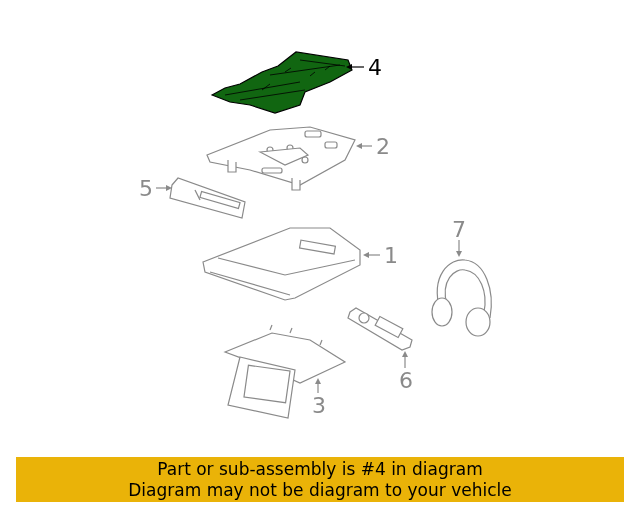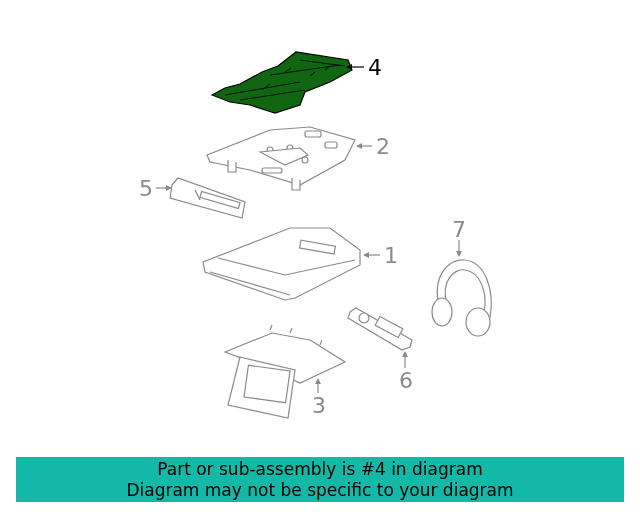--- a/index.html
+++ b/index.html
@@ -1,20 +1,20 @@
 <!DOCTYPE html>
 <html><head>
 <meta charset="utf-8">
 <style>
   html,body{margin:0;padding:0;background:#fff;}
   body{width:640px;height:512px;position:relative;overflow:hidden;font-family:"DejaVu Sans",sans-serif;}
   #diagram{position:absolute;left:0;top:0;width:640px;height:512px;}
   .callout{position:absolute;font-size:22px;color:#8a8a8a;line-height:1;}
   .callout.active{color:#000;}
-  #banner{position:absolute;left:16px;top:457px;width:608px;height:45px;background:#14b8a6;color:#000;text-align:center;font-size:17px;line-height:21px;padding-top:2px;box-sizing:border-box;}
+  #banner{position:absolute;left:16px;top:457px;width:608px;height:45px;background:#eab308;color:#000;text-align:center;font-size:17px;line-height:21px;padding-top:2px;box-sizing:border-box;}
 </style>
 </head>
 <body>
 
 <svg id="diagram" viewBox="0 0 640 512" xmlns="http://www.w3.org/2000/svg">
 
   <g>
     <path d="M212,95 L225,88 L240,84 L262,72 L278,66 L296,52 L348,60 L352,70 L330,82 L305,92 L300,105 L275,113 L250,105 L230,102 Z" fill="#116611" stroke="#000" stroke-width="1.2"></path>
     <path d="M225,95 L300,82 M240,100 L305,90 M270,75 L340,65 M300,60 L345,66" stroke="#000" stroke-width="0.8" fill="none"></path>
     <path d="M262,90 l8,-6 M285,72 l6,-4 M310,76 l5,-4 M325,70 l5,-4" stroke="#000" stroke-width="0.8"></path>
@@ -82,14 +82,14 @@
 <div class="callout active" style="left:368px;top:57px;">4</div>
 <div class="callout" style="left:376px;top:136px;">2</div>
 <div class="callout" style="left:139px;top:178px;">5</div>
 <div class="callout" style="left:384px;top:245px;">1</div>
 <div class="callout" style="left:452px;top:219px;">7</div>
 <div class="callout" style="left:399px;top:370px;">6</div>
 <div class="callout" style="left:312px;top:395px;">3</div>
 
 <div id="banner">
   <div>Part or sub-assembly is #4 in diagram</div>
-  <div>Diagram may not be specific to your diagram</div>
+  <div>Diagram may not be diagram to your vehicle</div>
 </div>
 
 </body></html>

